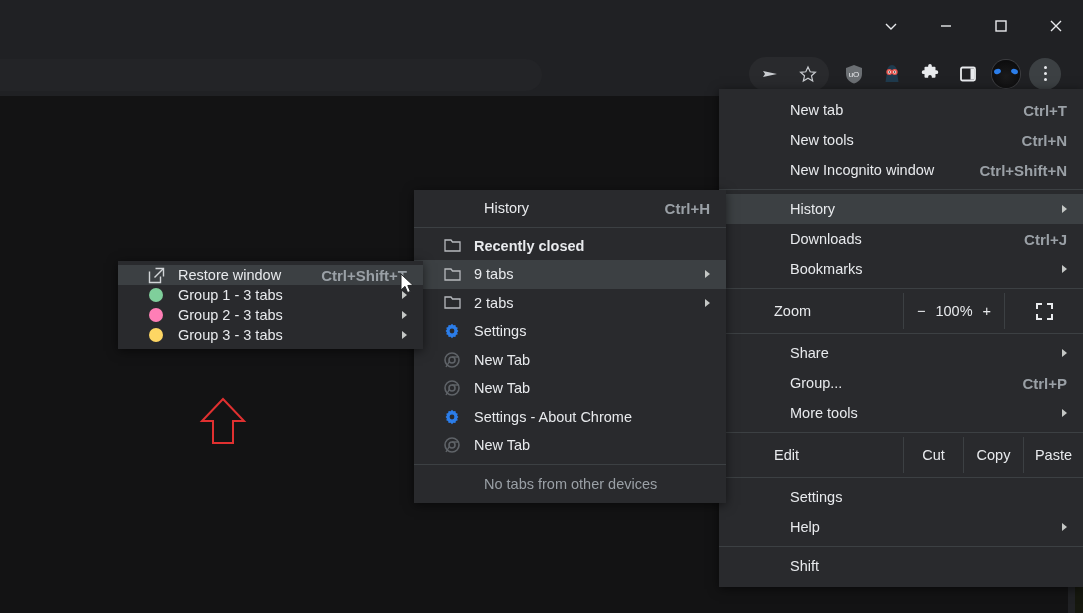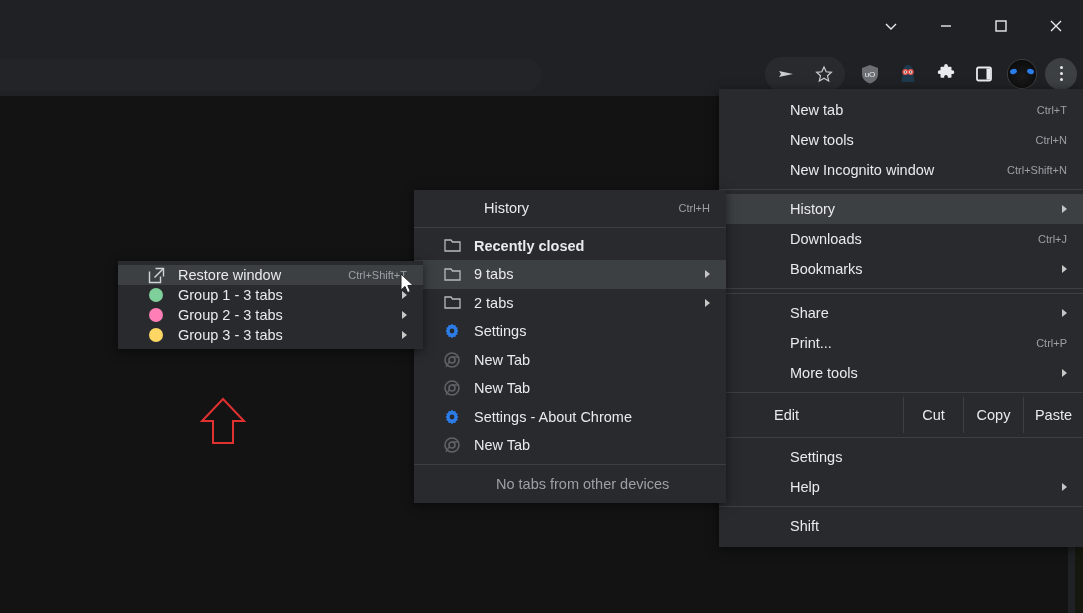--- a/index.html
+++ b/index.html
@@ -50,21 +50,21 @@
   }
   .omnibox {
     position: absolute;
     left: -20px; top: 8px;
     width: 562px; height: 32px;
     background: #232427;
     border-radius: 16px;
   }
   .toolbar-right {
     position: absolute;
-    right: 4px; top: 0;
+    right: 20px; top: 0;
     height: 45px;
     display: flex;
     align-items: center;
     gap: 0px;
   }
   .tb-icon {
     width: 38px; height: 38px;
     display: flex; align-items: center; justify-content: center;
     border-radius: 50%;
     color: #c9ccd0;
@@ -145,22 +145,23 @@
     align-items: center;
     height: 30px;
     padding: 0 16px 0 16px;
     white-space: nowrap;
     position: relative;
   }
   .mi.hl { background: #3c4043; }
   .mi .lbl { flex: 1 1 auto; color: #e8eaed; }
   .mi .acc {
     color: #9aa0a6;
-    font-size: 11px;
+    font-size: 15px;
     padding-left: 26px;
+    font-weight: bold;
   }
   .mi .arrow {
     width: 0; height: 0;
     border-left: 5px solid #c4c7c5;
     border-top: 4px solid transparent;
     border-bottom: 4px solid transparent;
     margin-left: 14px;
   }
   .sep {
     height: 1px;
@@ -220,21 +221,21 @@
   
   #history-menu {
     left: 414px; top: 190px;
     width: 312px;
     padding: 4px 0 4px 0;
   }
   #history-menu .mi { height: 28.5px; font-size: 14.5px; }
   #history-menu .mi.head .lbl { padding-left: 54px; }
   #history-menu .bold .lbl { font-weight: bold; }
   #history-menu .mi .lbl { font-size: 14.5px; }
-  .dim { color: #9aa0a6 !important; margin-left: 12px; }
+  .dim { color: #9aa0a6 !important; }
 
   
   #groups-menu {
     left: 118px; top: 261px;
     width: 305px;
     padding: 4px 0 4px 0;
   }
   #groups-menu .mi { height: 20px; }
 
   .dot {
@@ -381,29 +382,42 @@
       <span class="lbl">Downloads</span>
       <span class="acc">Ctrl+J</span>
     </div>
     <div class="mi">
       <span class="lbl">Bookmarks</span>
       <span class="arrow"></span>
     </div>
 
     <div class="sep"></div>
 
+    <div class="zoom-row">
+      <div class="zl">Zoom</div>
+      <div class="zctl">
+        <span>−</span>
+        <span>100%</span>
+        <span>+</span>
+      </div>
+      <div class="zfull">
+        <svg width="19" height="19" viewBox="0 0 19 19">
+          <path d="M2 7 V2 H7 M12 2 H17 V7 M17 12 V17 H12 M7 17 H2 V12" fill="none" stroke="#e8eaed" stroke-width="2"></path>
+        </svg>
+      </div>
+    </div>
 
     <div class="sep"></div>
 
     <div class="mi">
       <span class="lbl">Share</span>
       <span class="arrow"></span>
     </div>
     <div class="mi">
-      <span class="lbl">Print...</span>
+      <span class="lbl">Group...</span>
       <span class="acc">Ctrl+P</span>
     </div>
     <div class="mi">
       <span class="lbl">More tools</span>
       <span class="arrow"></span>
     </div>
 
     <div class="sep"></div>
 
     <div class="edit-row">

